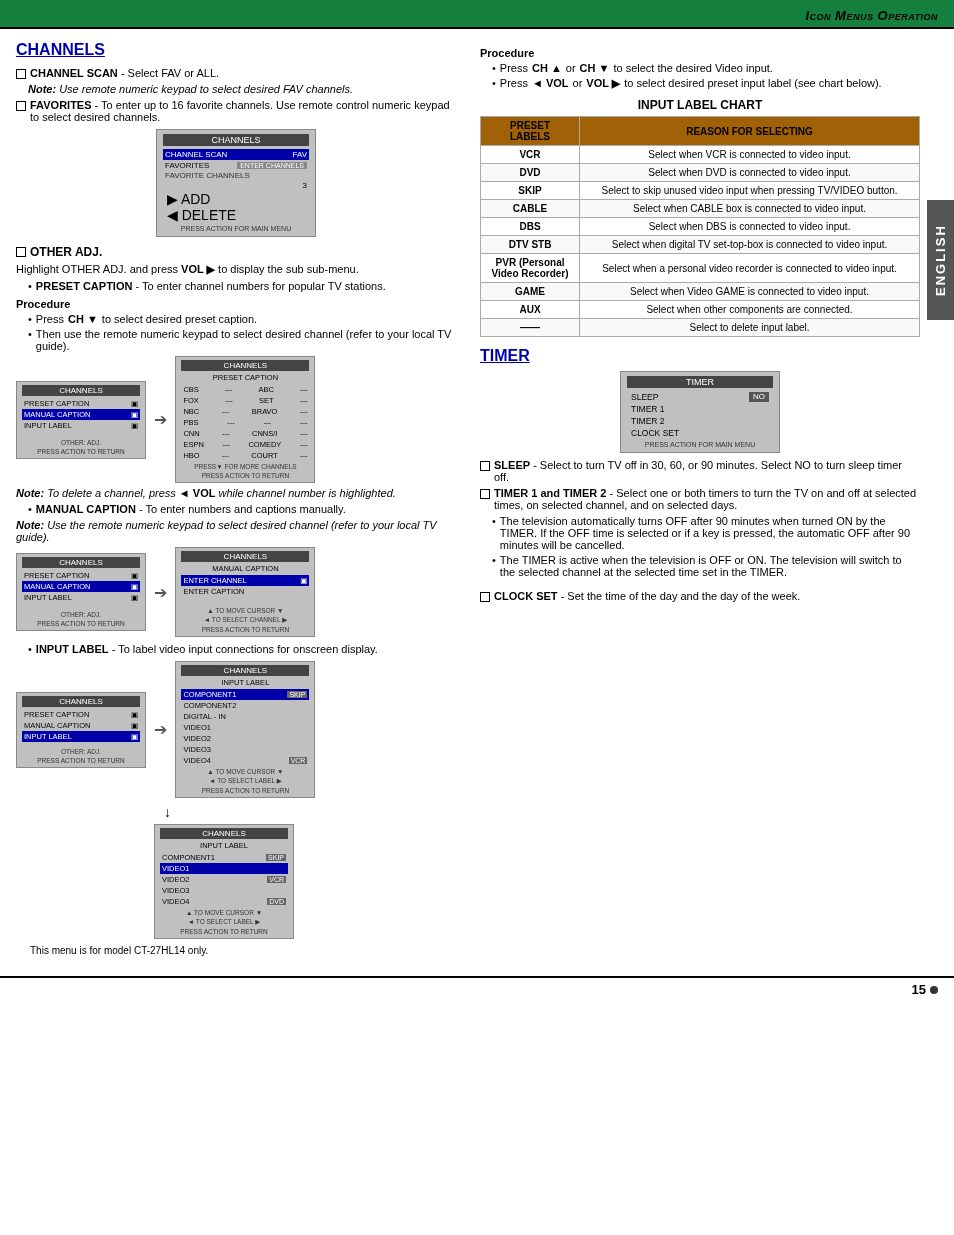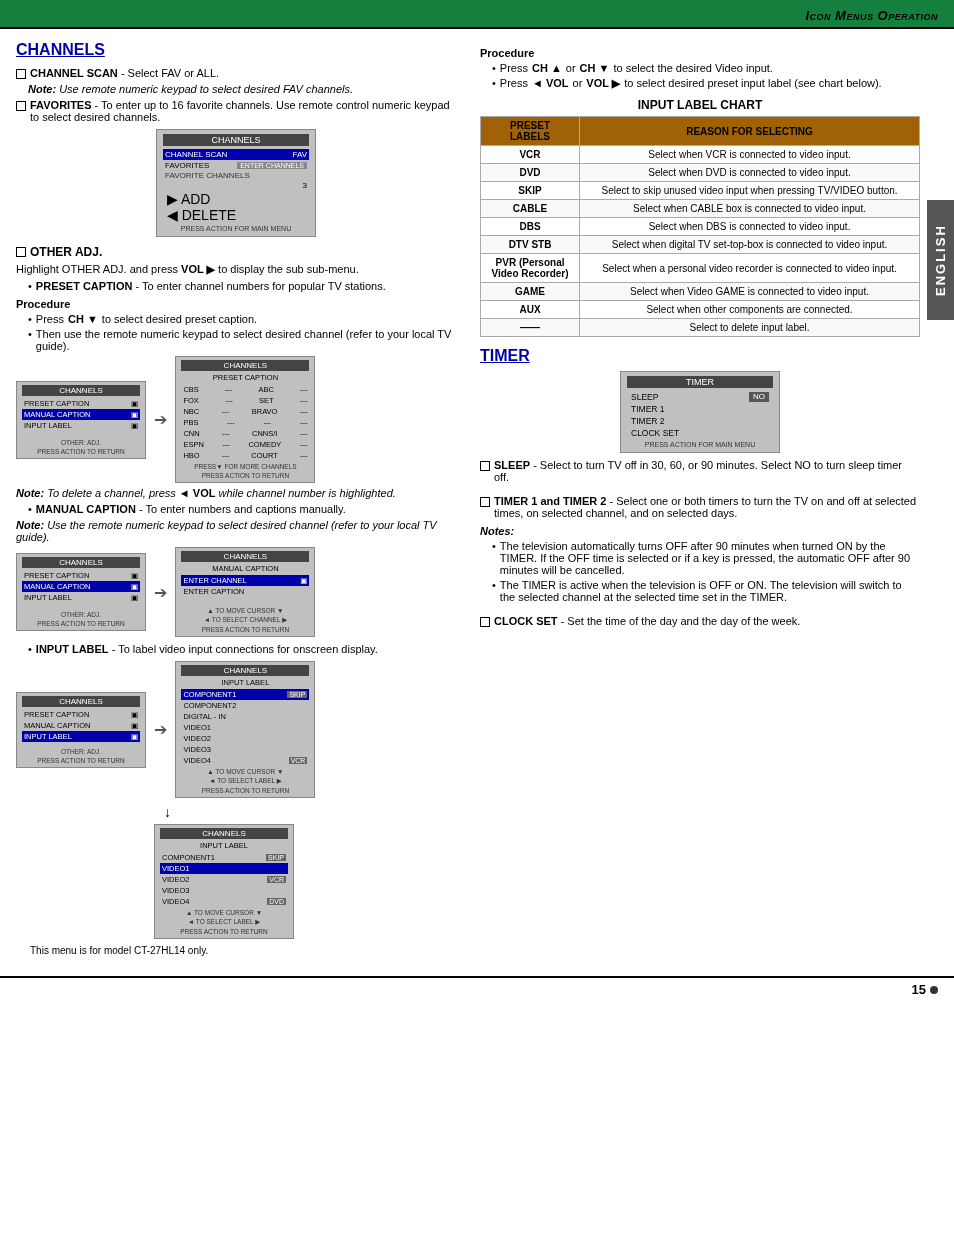--- a/index.html
+++ b/index.html
@@ -761,29 +761,28 @@
     </div>
 
     <div class="bullet-item" style="">
       <div class="bullet-checkbox"></div>
       <div>
         <span class="bold">SLEEP</span>
         <span>- Select to turn TV off in 30, 60, or 90 minutes. Select NO to turn sleep timer off.</span>
       </div>
     </div>
 
-    <div class="bullet-item" style="margin-top:12px;justify-content:space-between;">
+    <div class="bullet-item" style="margin-top:4px;justify-content:space-between;">
       <div class="bullet-checkbox"></div>
       <div>
         <span class="bold">TIMER 1 and TIMER 2</span>
         <span>- Select one or both timers to turn the TV on and off at selected times, on selected channel, and on selected days.</span>
       </div>
     </div>
 
-    <div style="font-weight:bold;font-style:italic;margin-top:6px;margin-bottom:3px;">Notes:</div>
 
     <div class="dot-bullet">
       The television automatically turns OFF after 90 minutes when turned ON by the TIMER. If the OFF time is selected or if a key is pressed, the automatic OFF after 90 minutes will be cancelled.
     </div>
     <div class="dot-bullet">
       The TIMER is active when the television is OFF or ON. The television will switch to the selected channel at the selected time set in the TIMER.
     </div>
 
     <div class="bullet-item" style="margin-top:12px;">
       <div class="bullet-checkbox"></div>

